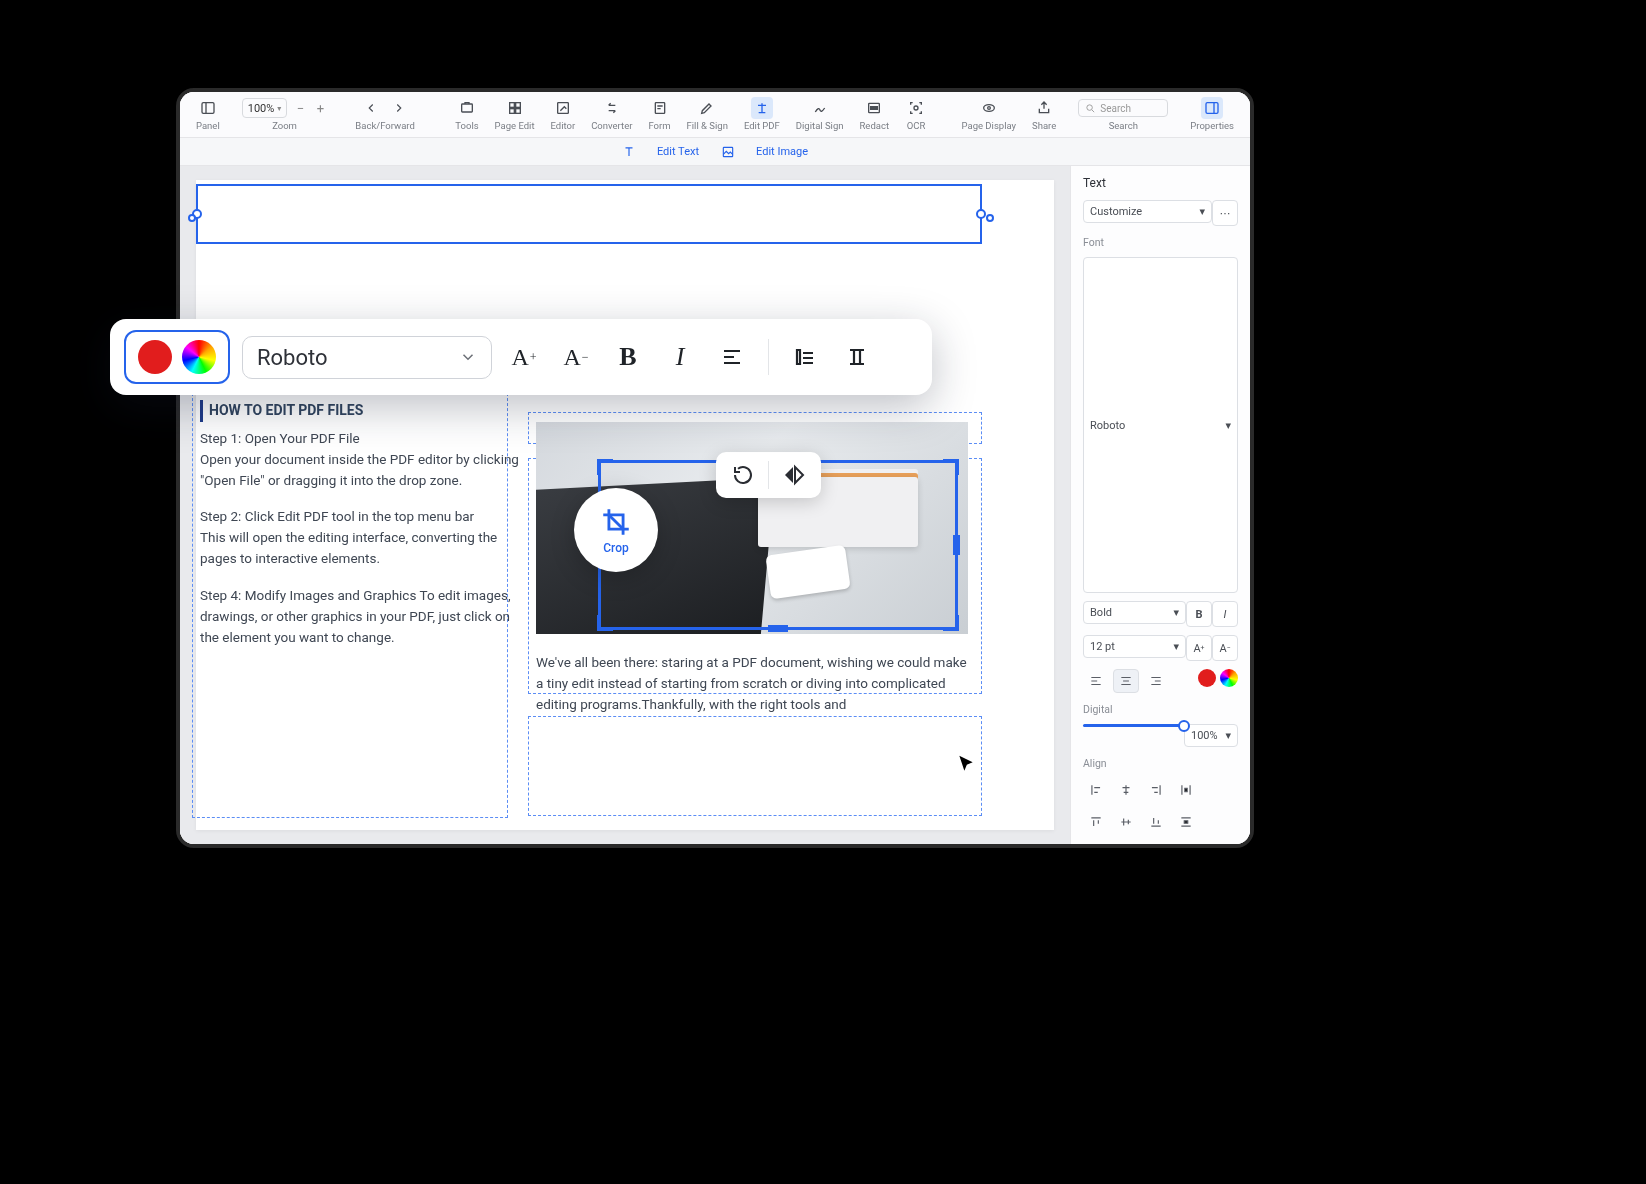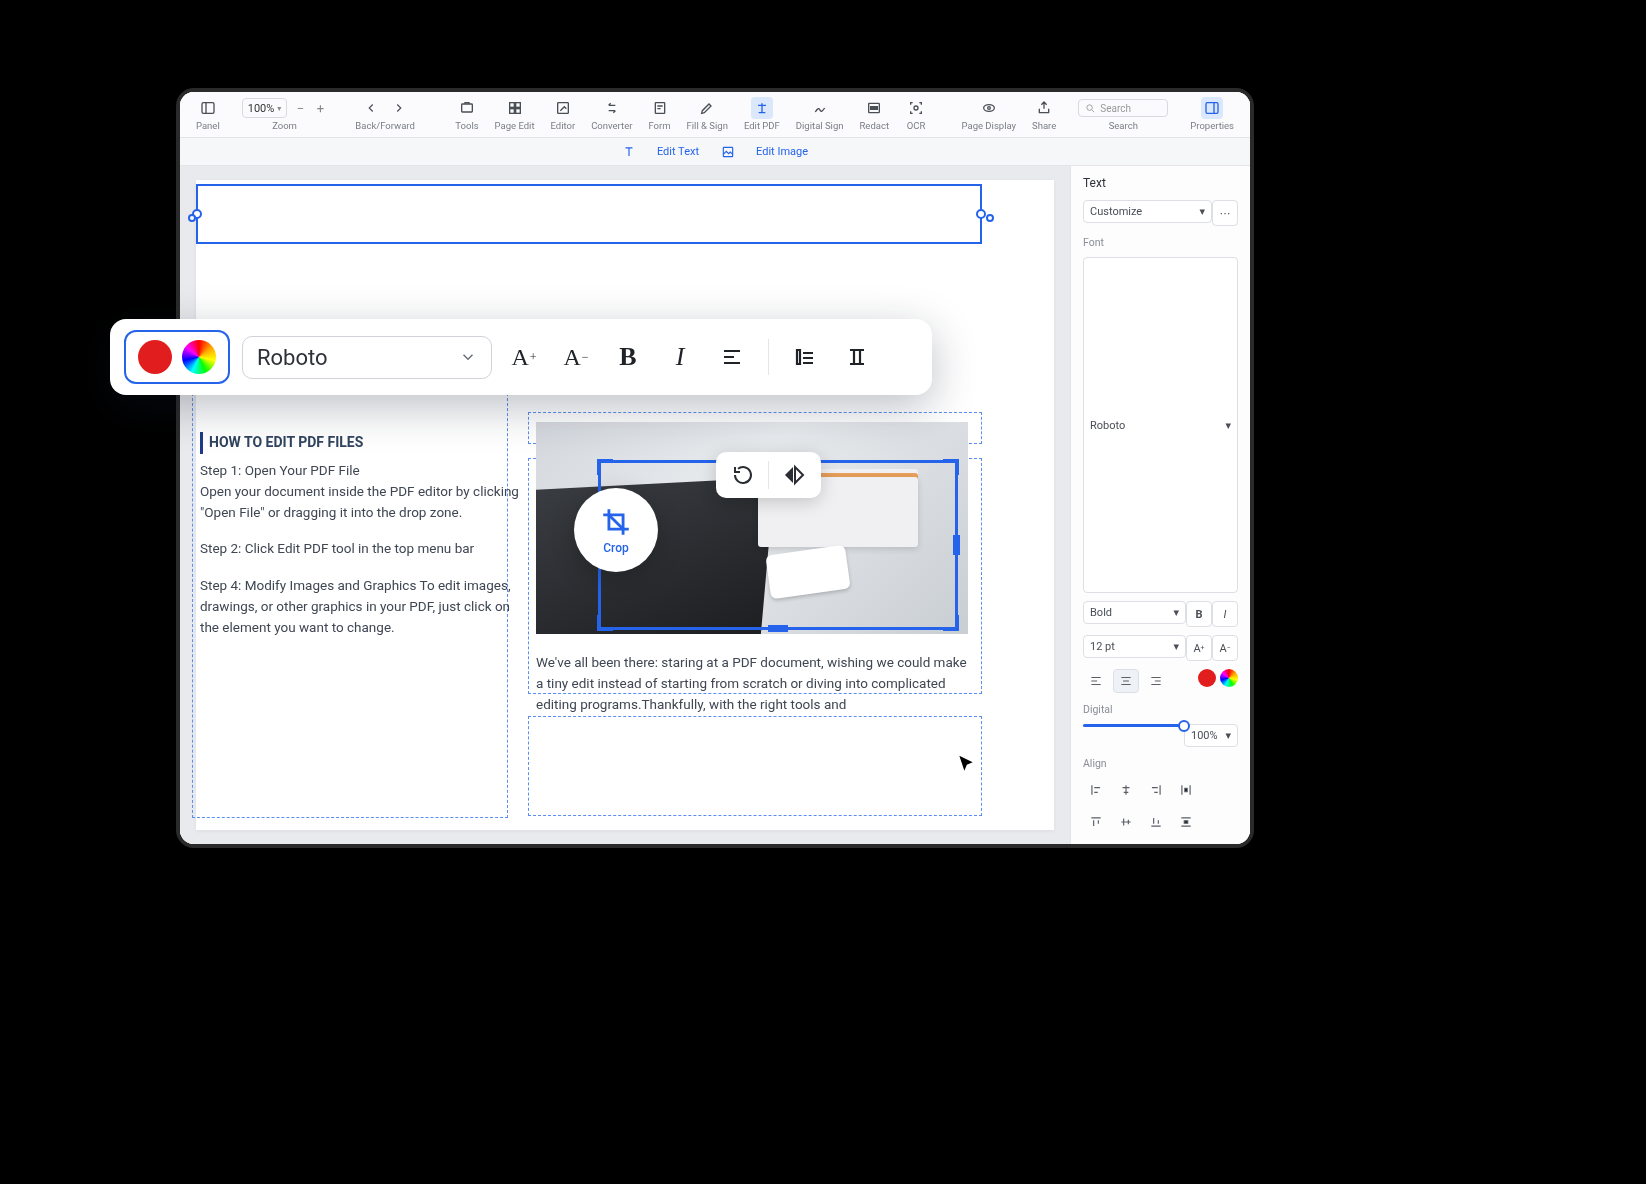--- a/index.html
+++ b/index.html
@@ -103,21 +103,21 @@
     position:absolute; left:52px; top:10px; white-space:nowrap;
   }
   .title-red { color:#dc2626; background:#e8eefb; padding:0 4px;}
   .title-blue{ color:#1e3a8a; }
   .cursor-caret {
     display:inline-block; width:2px; height:36px; background:#2563eb; vertical-align:middle; margin:0 2px;
   }
 
   .col-left {
     position:absolute; left:4px; top:220px; width:320px;
-    font-size:13.5px; line-height:1.55; color:#3f4753;margin-top:32px;
+    font-size:13.5px; line-height:1.55; color:#3f4753;
   }
   .col-left h4 { font-size:14px; font-weight:700; color:#30445f; margin-bottom:6px; border-left:3px solid #1e3a8a; padding-left:6px;}
   .col-left p { margin-bottom:16px; }
 
   .col-right {
     position:absolute; left:340px; top:242px; width:440px;
   }
   .col-right h3 {
     color:#6b8fd6; font-size:20px; font-weight:800; letter-spacing:0.5px;
     margin-bottom:14px;
@@ -452,21 +452,21 @@
               <span class="handle mr"></span>
           </div>
           <div style="position:absolute;left:-8px;top:34px;width:8px;height:8px;border:2px solid #2563eb;border-radius:50%;background:#fff"></div>
           <div style="position:absolute;left:790px;top:34px;width:8px;height:8px;border:2px solid #2563eb;border-radius:50%;background:#fff"></div>
 
           <div class="ebox" style="left:-4px;top:208px;width:316px;height:430px"></div>
 
           <div class="col-left">
             <h4>HOW TO EDIT PDF FILES</h4>
             <p><span>Step 1: Open Your PDF File</span><br><span>Open your document inside the PDF editor by clicking "Open File" or dragging it into the drop zone.</span></p>
-            <p><span>Step 2: Click Edit PDF tool in the top menu bar</span><br></p>
+            <p><span>Step 2: Click Edit PDF tool in the top menu bar</span><br><span>This will open the editing interface, converting the pages to interactive elements.</span></p>
             <p>Step 4: Modify Images and Graphics To edit images, drawings, or other graphics in your PDF, just click on the element you want to change.</p>
           </div>
 
           <div class="ebox" style="left:332px;top:232px;width:454px;height:32px"></div>
           <div class="ebox" style="left:332px;top:278px;width:454px;height:236px"></div>
           <div class="ebox" style="left:332px;top:536px;width:454px;height:100px"></div>
 
           <div class="col-right">
 
             <div class="img-placeholder">

